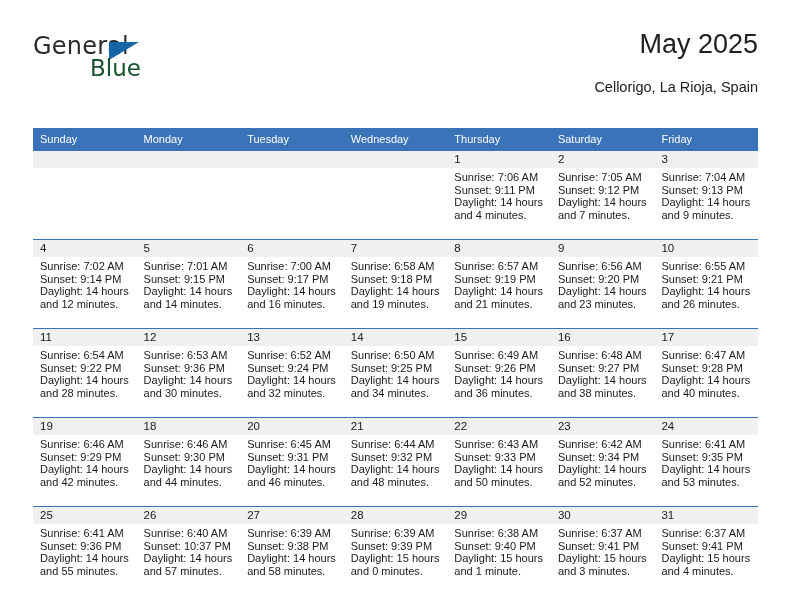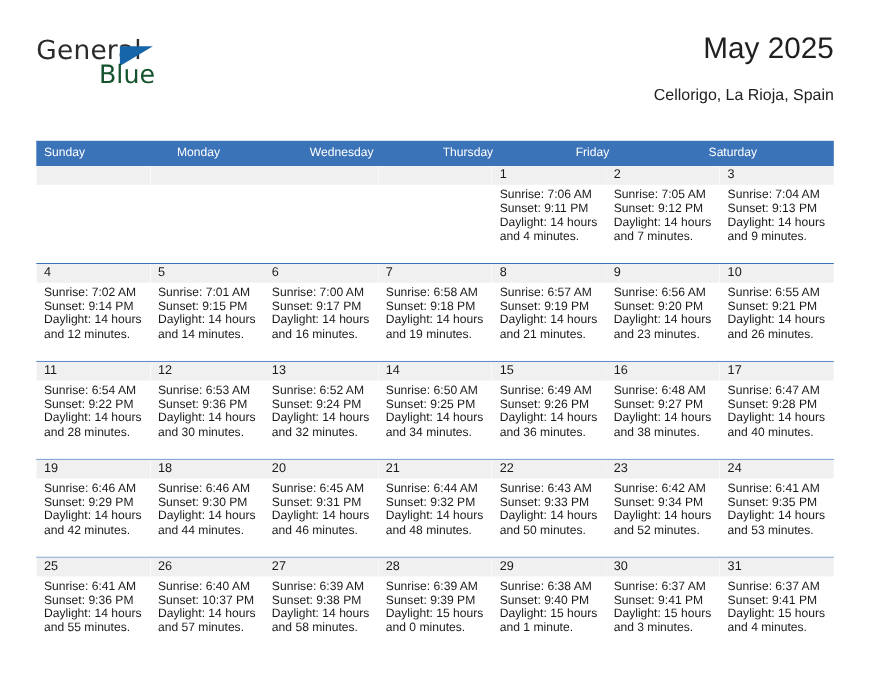--- a/index.html
+++ b/index.html
@@ -170,24 +170,25 @@
       <div class="cal-subtitle">Cellorigo, La Rioja, Spain</div>
     </div>
 
   </div>
 
   <div class="calendar">
 
     <div class="weekhead">
       <div class="dow">Sunday</div>
       <div class="dow">Monday</div>
+      <div class="dow">Tuesday</div>
       <div class="dow">Wednesday</div>
       <div class="dow">Thursday</div>
+      <div class="dow">Saturday</div>
       <div class="dow">Friday</div>
-      <div class="dow">Saturday</div>
     </div>
 
     <div id="weeks-container">
         <div class="week">
           <div class="cell empty">
             <span class="daynum"></span>
           </div>
           <div class="cell empty">
             <span class="daynum"></span>
           </div>

